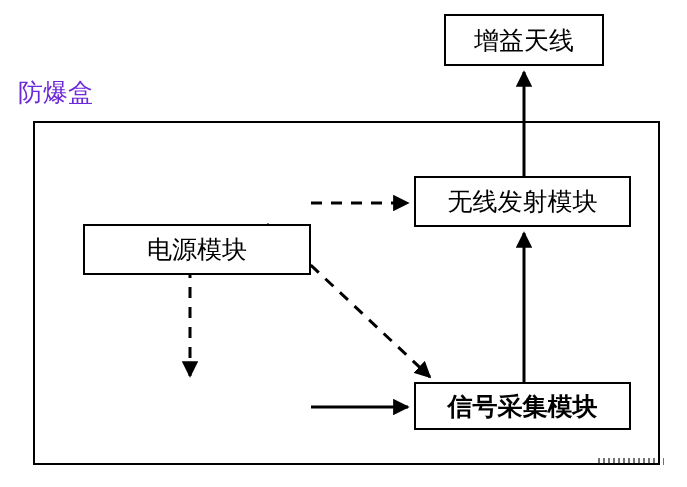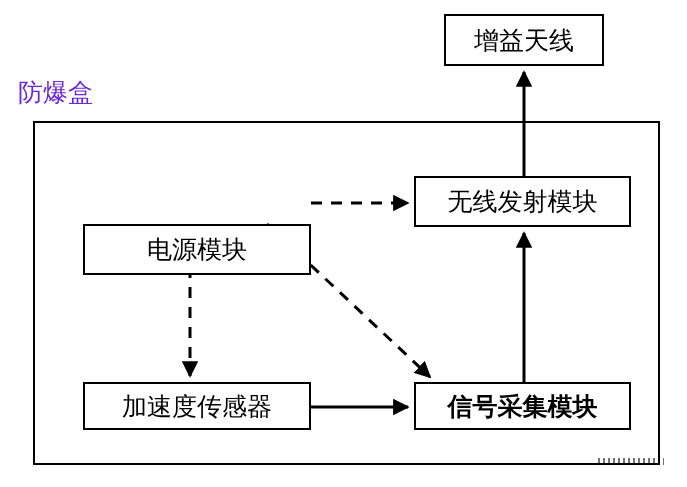--- a/index.html
+++ b/index.html
@@ -131,23 +131,20 @@
   </div>
 
   <div class="box" id="box-power">
     <span class="box-label">电源模块</span>
   </div>
 
   <div class="box" id="box-wireless">
     <span class="box-label">无线发射模块</span>
   </div>
 
-  <div class="box" id="box-accel">
-    <span class="box-label">加速度传感器</span>
-  </div>
 
   <div class="box" id="box-signal">
     <span class="box-label">信号采集模块</span>
   </div>
 
   <div class="watermark"></div>
 
 </div>
 
 </body></html>

